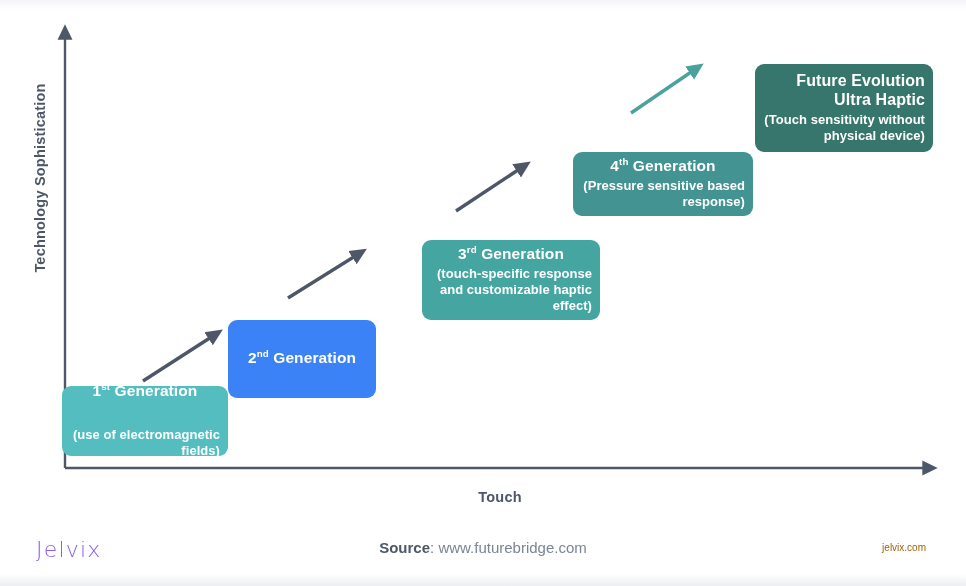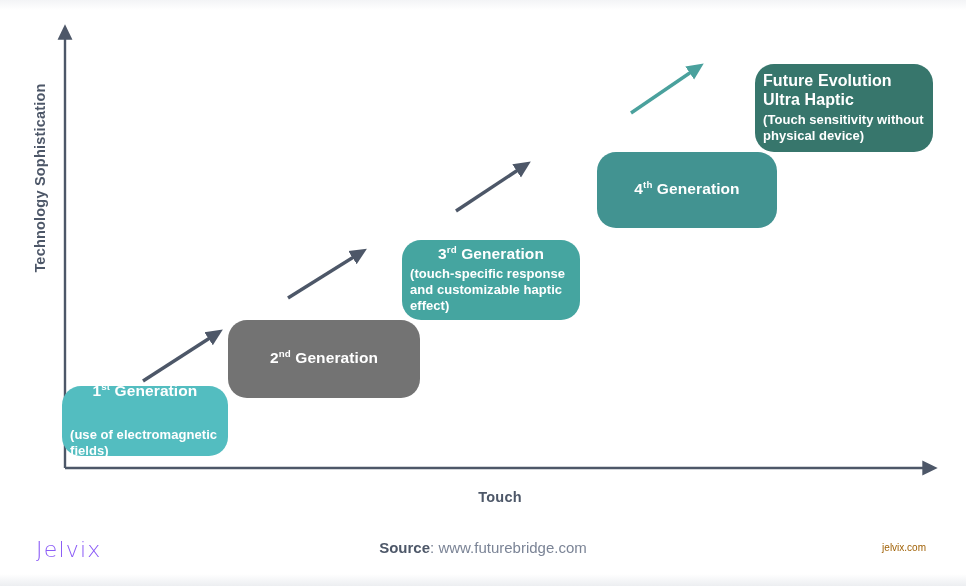--- a/index.html
+++ b/index.html
@@ -65,24 +65,24 @@
     width: 140px;
     text-align: center;
     font-size: 14.5px;
     font-weight: bold;
     color: #4d5768;
     letter-spacing: 0.2px;
   }
 
   .step-box {
     position: absolute;
-    border-radius: 19px;
+    border-radius: 9px;
     box-sizing: border-box;
     color: #ffffff;
-    text-align: left;
+    text-align: right;
     display: flex;
     flex-direction: column;
     justify-content: center;
     align-items: center;
     padding: 6px 8px;
   }
   .step-title {
     font-size: 15.5px;
     font-weight: bold;
     line-height: 1.18;
@@ -178,40 +178,41 @@
     <div class="xlabel">Touch</div>
 
     <div class="step-box" style="left:62px; top:386px; width:166px; height:70px; background:#53bdc0;gap:24px;">
       <div class="step-title">
         <span>1</span><sup>st</sup>
         <span>Generation</span>
       </div>
       <div class="step-sub">(use of electromagnetic fields)</div>
     </div>
 
-    <div class="step-box" style="left:228px; top:320px; width:192px; height:78px; background:#737373;">
+    <div class="step-box" style="left:228px; top:320px; width:148px; height:78px; background:#3b82f6;">
       <div class="step-title">
         <span>2</span><sup>nd</sup>
         <span>Generation</span>
       </div>
     </div>
 
-    <div class="step-box" style="left:402px; top:240px; width:178px; height:80px; background:#45a5a0;">
+    <div class="step-box" style="left:422px; top:240px; width:178px; height:80px; background:#45a5a0;">
       <div class="step-title">
         <span>3</span><sup>rd</sup>
         <span>Generation</span>
       </div>
       <div class="step-sub">(touch-specific response and customizable haptic effect)</div>
     </div>
 
-    <div class="step-box" style="left:597px; top:152px; width:180px; height:76px; background:#429391;">
+    <div class="step-box" style="left:573px; top:152px; width:180px; height:64px; background:#429391;">
       <div class="step-title">
         <span>4</span><sup>th</sup>
         <span>Generation</span>
       </div>
+      <div class="step-sub">(Pressure sensitive based response)</div>
     </div>
 
     <div class="step-box" style="left:755px; top:64px; width:178px; height:88px; background:#37766c;">
       <div class="step-title" style="font-size:16px;">Future Evolution Ultra Haptic</div>
       <div class="step-sub">(Touch sensitivity without physical device)</div>
     </div>
 
   </div>
 
   <div class="footer">

